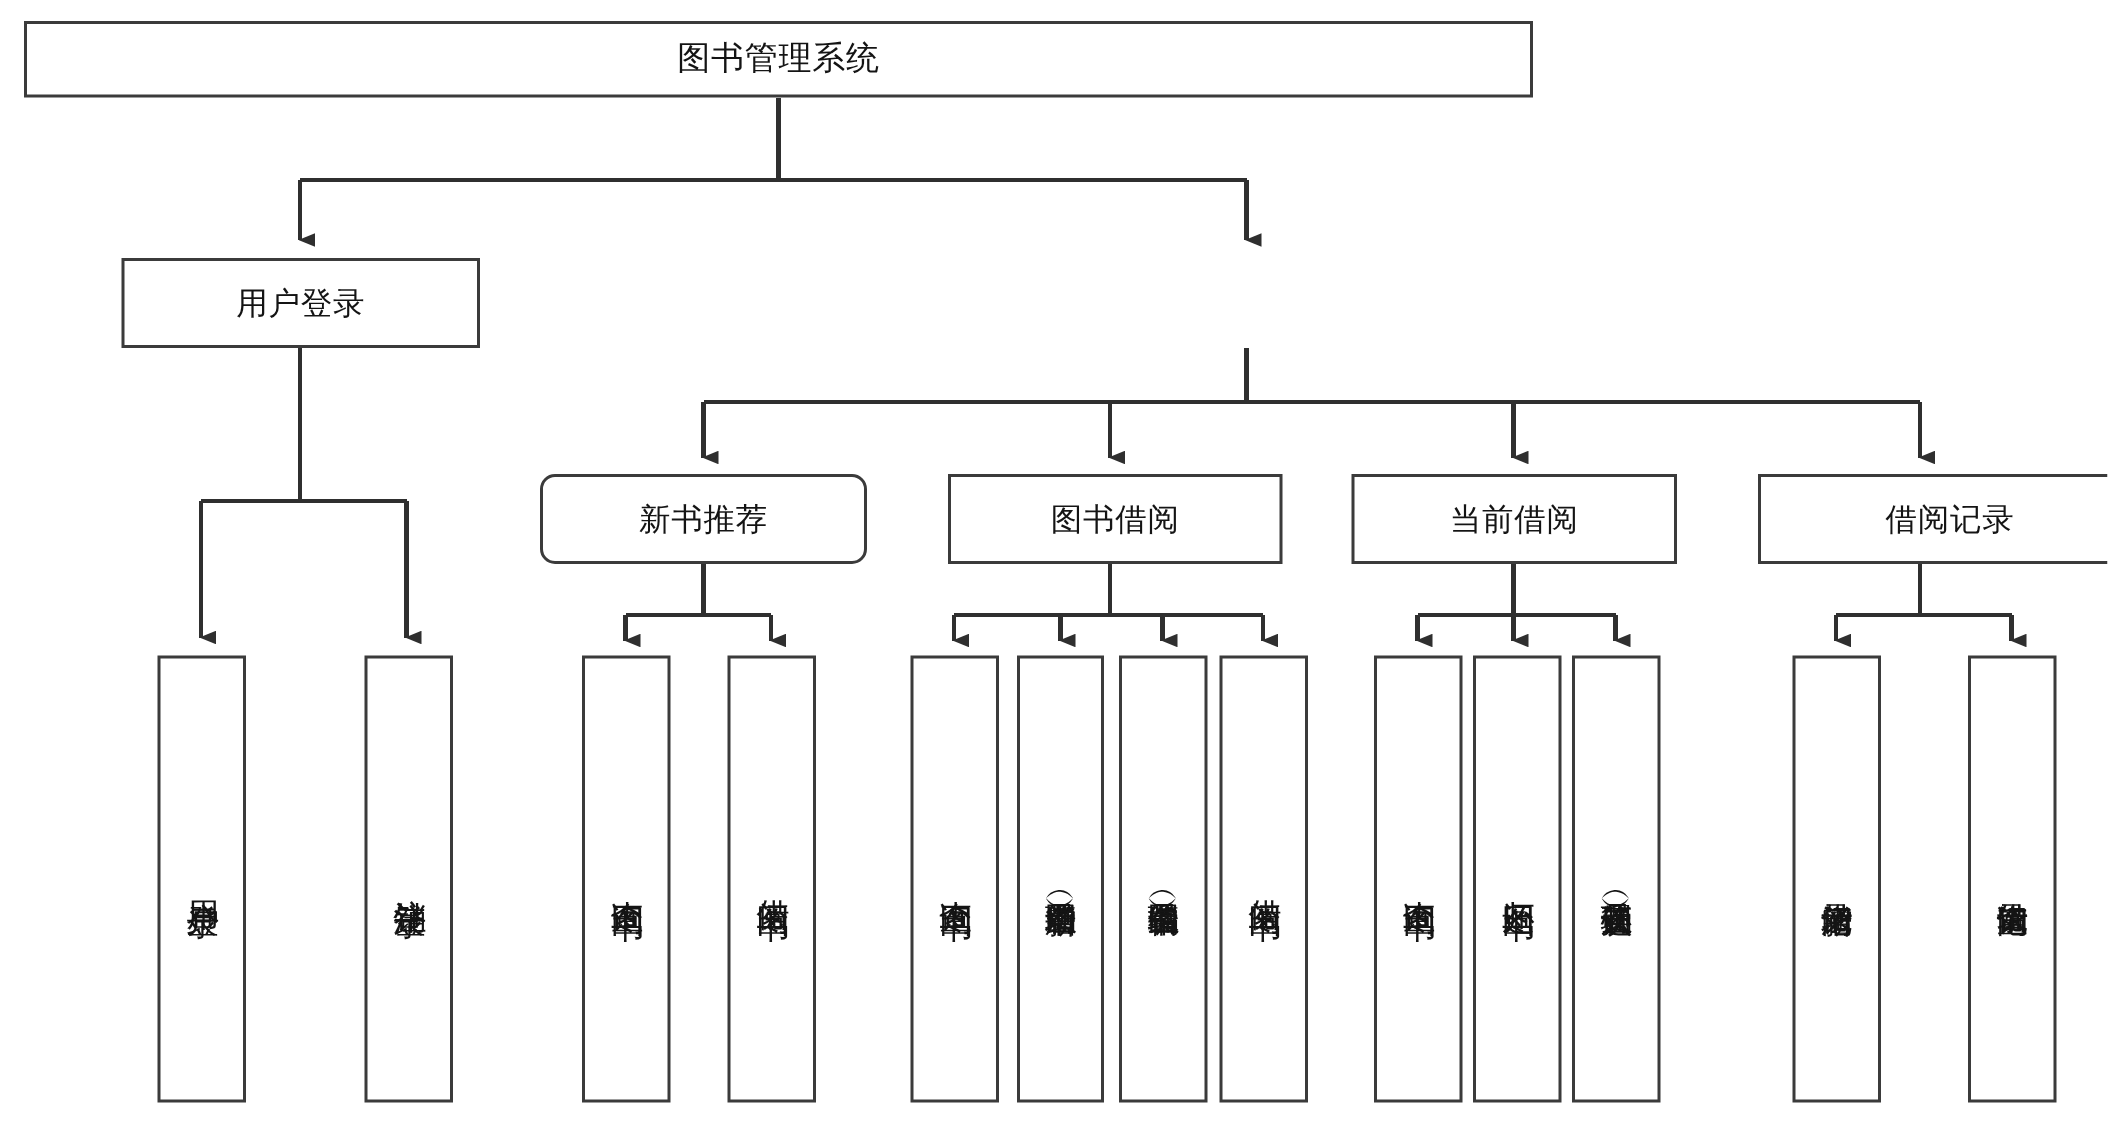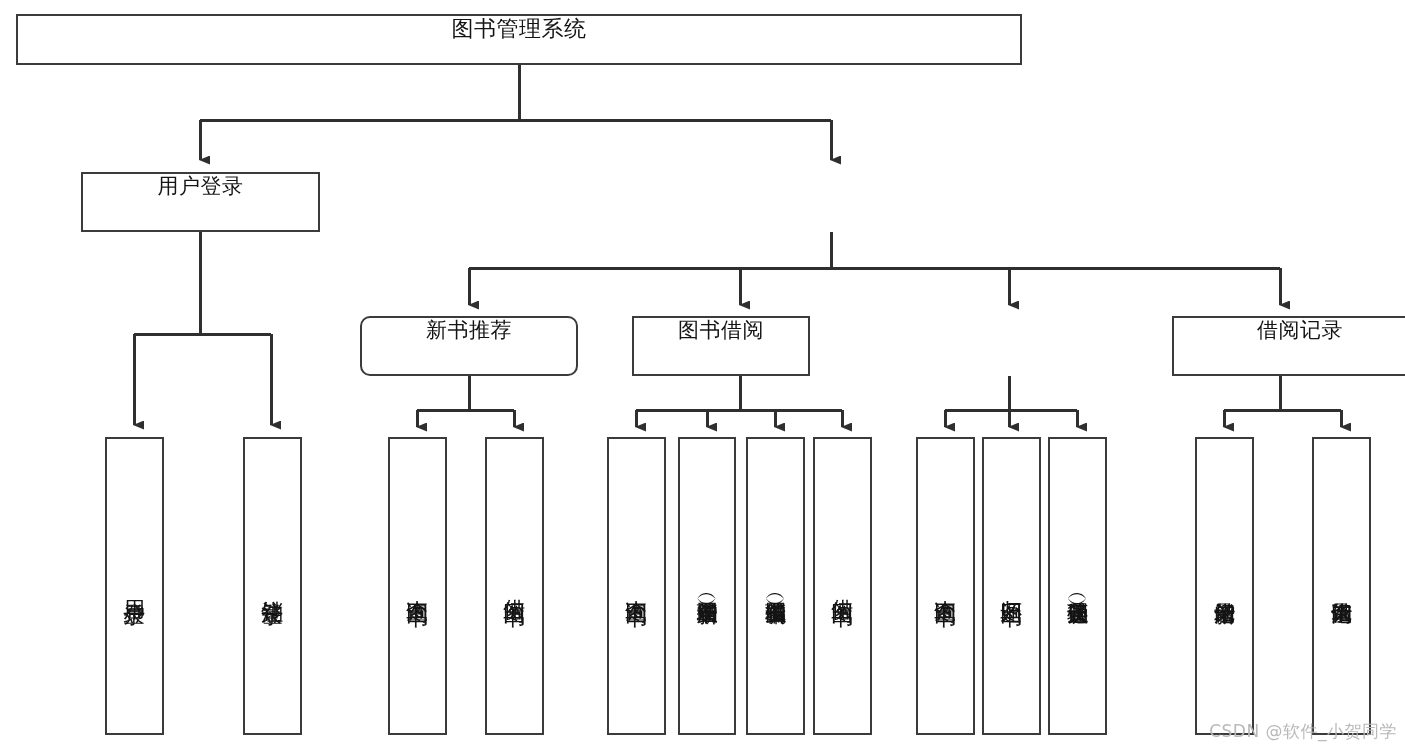--- a/index.html
+++ b/index.html
@@ -24,21 +24,21 @@
     top: 0;
     width: 1405px;
     height: 747px;
   }
   .node {
     position: absolute;
     box-sizing: border-box;
     background: #ffffff;
     border: 2px solid #3b3b3b;
     display: flex;
-    align-items: flex-start;
+    align-items: center;
     justify-content: center;
     color: #111111;
   }
   .node-label {
     display: block;
     text-align: center;
     color: #141414;
     line-height: 1.18;
     letter-spacing: 0.5px;
   }
@@ -153,22 +153,25 @@
     <span class="node-label">图书管理系统</span>
   </div>
 
   <div class="node horiz" style="left:81px;top:172px;width:239px;height:60px;">
     <span class="node-label">用户登录</span>
   </div>
 
   <div class="node horiz" style="left:360px;top:316px;width:218px;height:60px;border-radius:10px;">
     <span class="node-label">新书推荐</span>
   </div>
-  <div class="node horiz" style="left:632px;top:316px;width:178px;height:60px;">
+  <div class="node horiz" style="left:632px;top:316px;width:223px;height:60px;">
     <span class="node-label">图书借阅</span>
+  </div>
+  <div class="node horiz" style="left:901px;top:316px;width:217px;height:60px;">
+    <span class="node-label">当前借阅</span>
   </div>
   <div class="node horiz" style="left:1172px;top:316px;width:256px;height:60px;">
     <span class="node-label">借阅记录</span>
   </div>
 
   <div class="node vert" style="left:105px;top:437px;width:59px;height:298px;">
     <span class="node-label">用户登录</span>
   </div>
   <div class="node vert" style="left:243px;top:437px;width:59px;height:298px;">
     <span class="node-label">注销登录</span>
@@ -200,15 +203,14 @@
   <div class="node vert tall" style="left:1048px;top:437px;width:59px;height:298px;">
     <span class="node-label">确认归还（管理员）</span>
   </div>
   <div class="node vert tall" style="left:1195px;top:437px;width:59px;height:298px;">
     <span class="node-label">新增借阅记录</span>
   </div>
   <div class="node vert tall" style="left:1312px;top:437px;width:59px;height:298px;">
     <span class="node-label">查询借阅记录</span>
   </div>
 
-  <div id="watermark">CSDN @软件_小贺同学</div>
 
 </div>
 
 </body></html>

